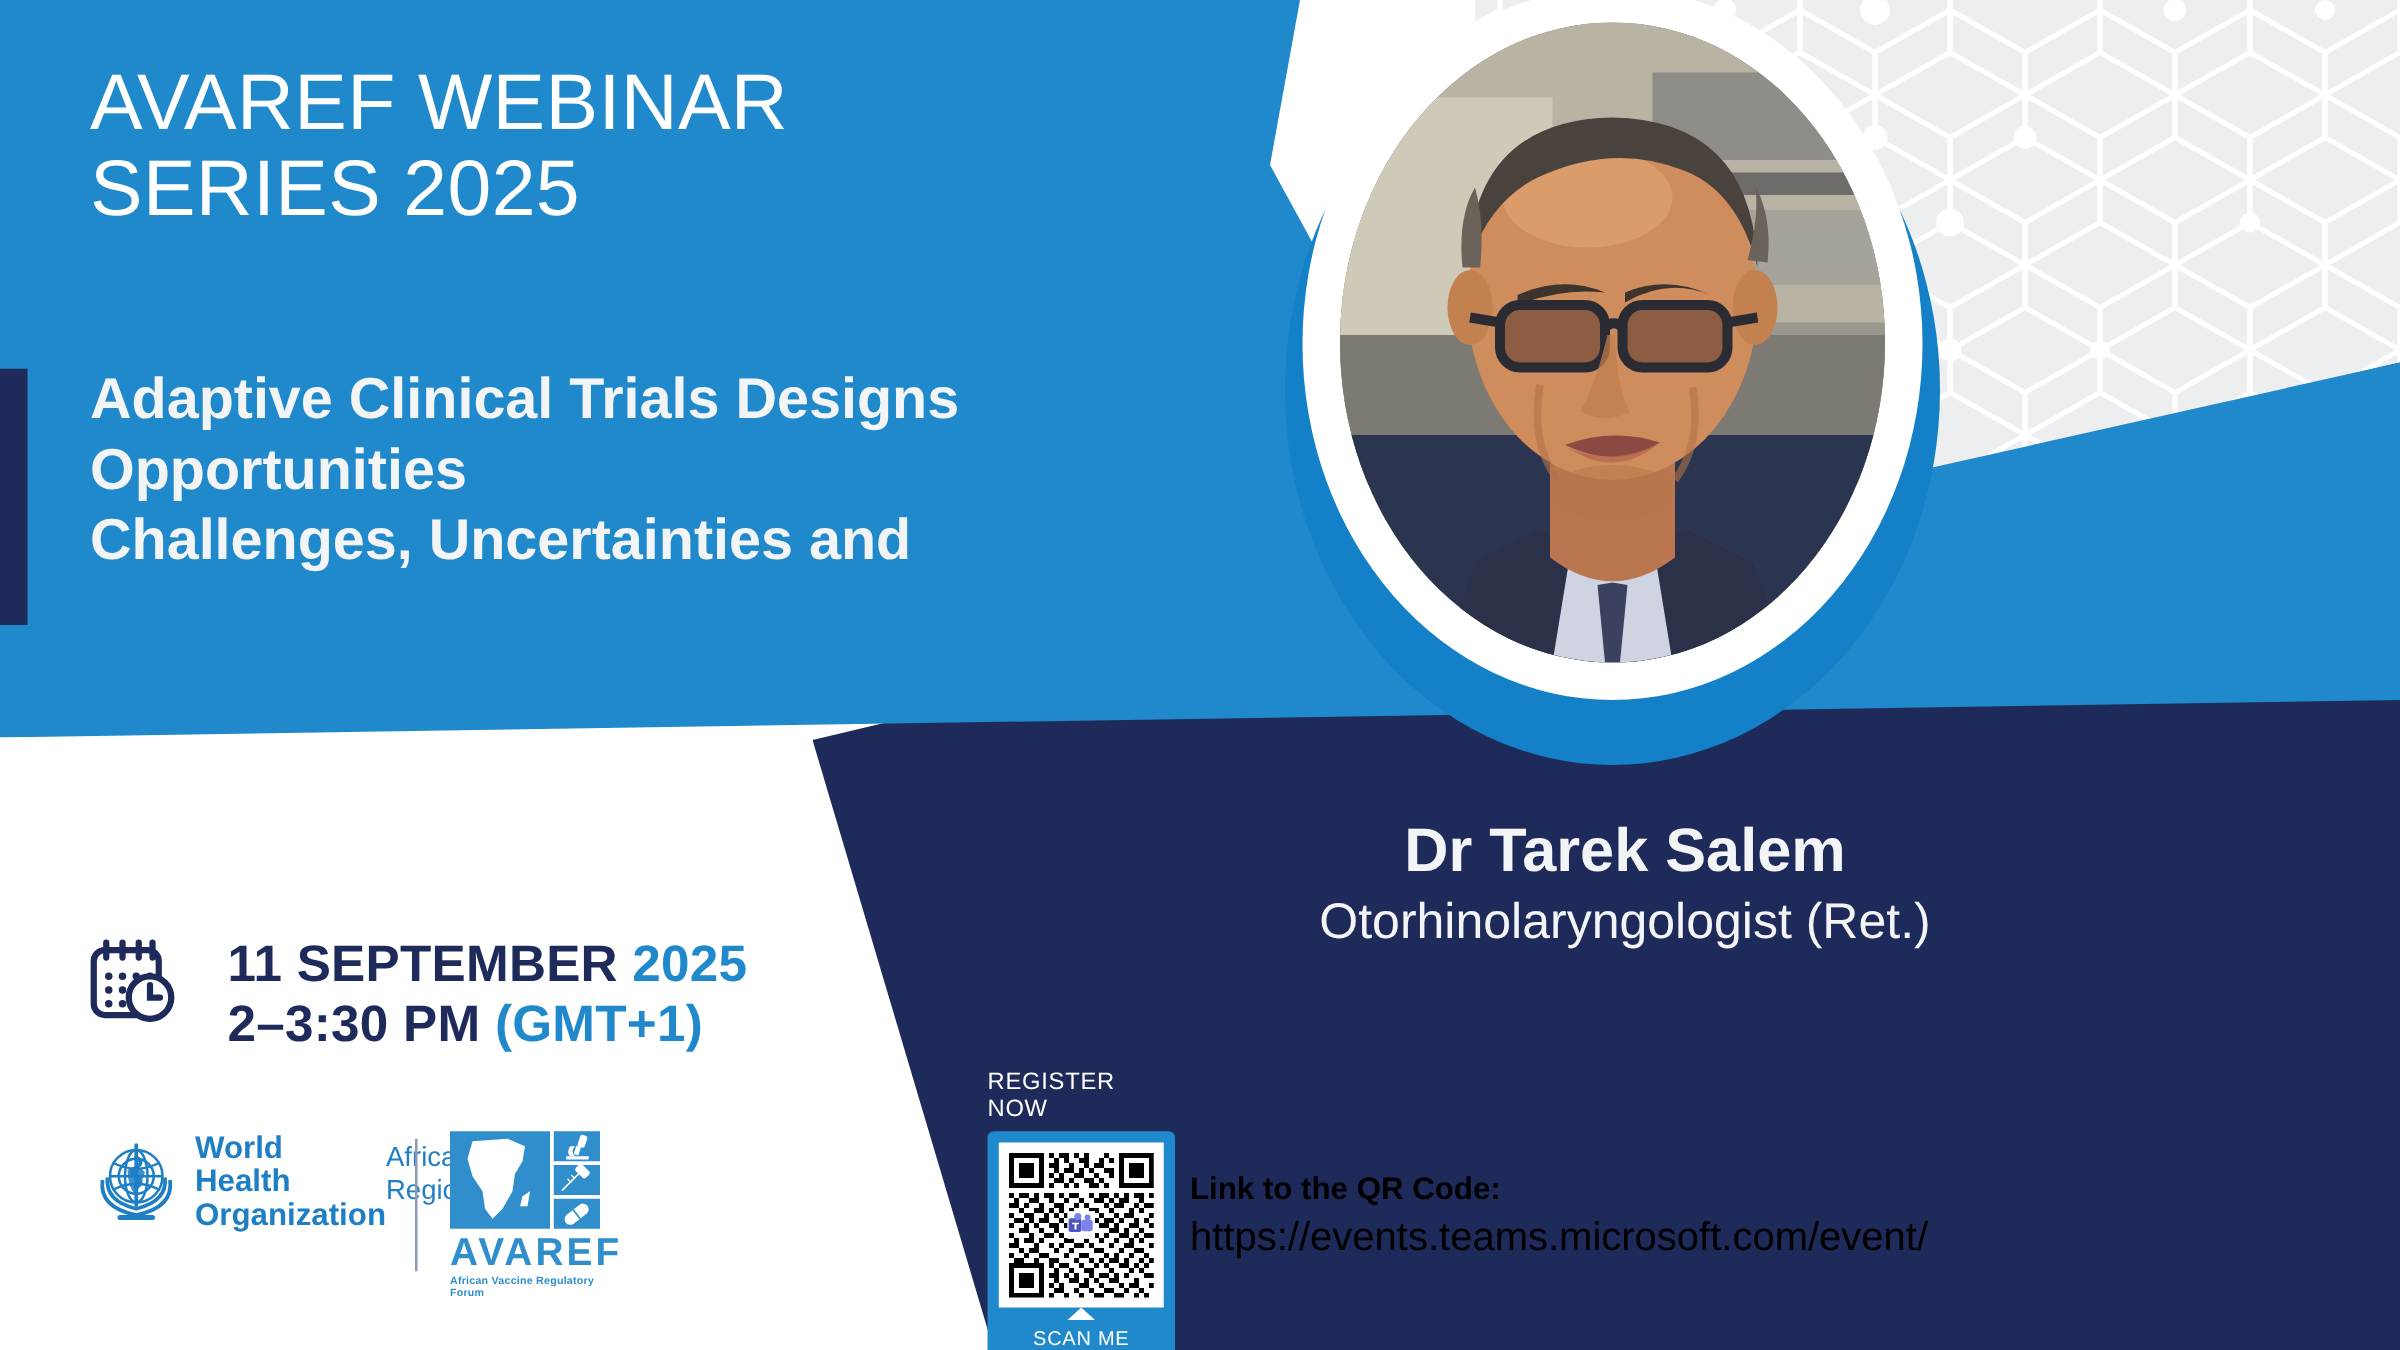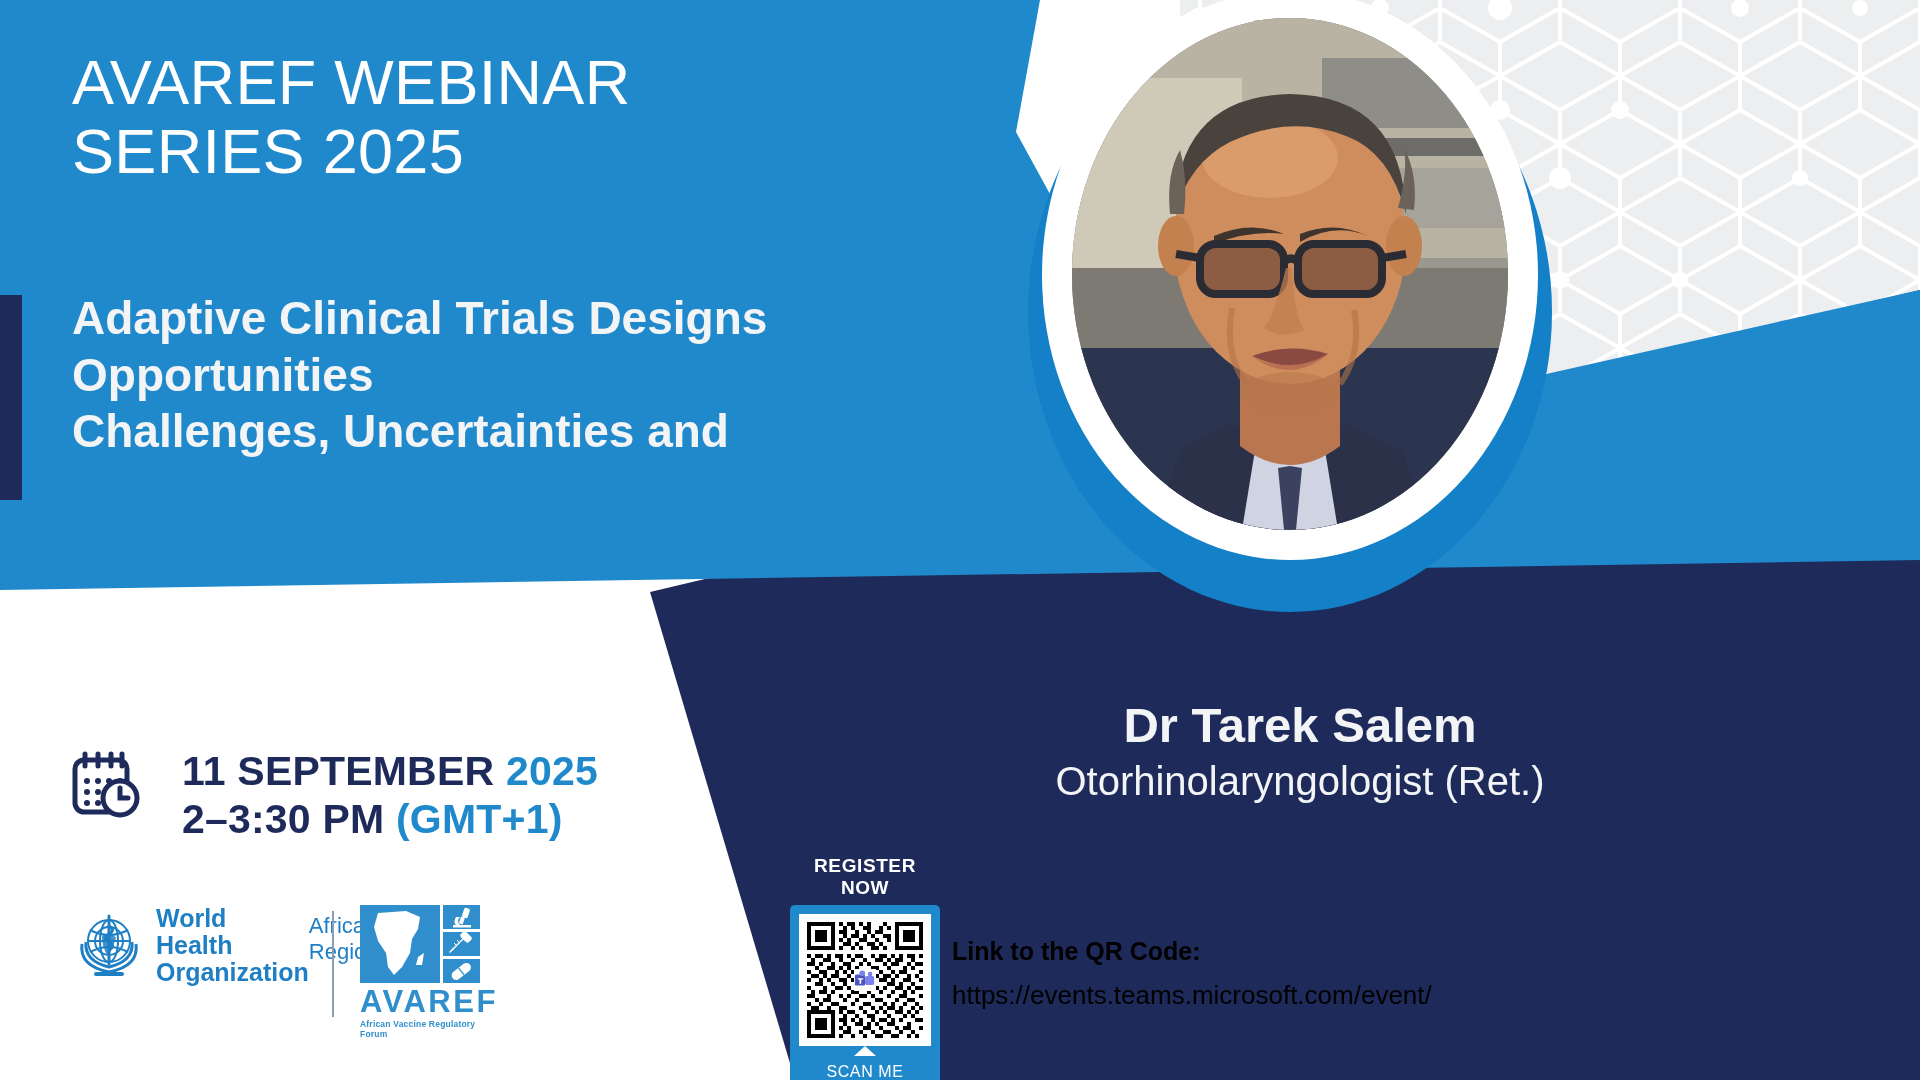--- a/index.html
+++ b/index.html
@@ -65,40 +65,40 @@
   .av-grid{display:flex;gap:3px;}
   .av-map{width:80px;height:78px;background:#2f8ecb;position:relative;}
   .av-map svg{display:block;width:100%;height:100%;}
   .av-col{display:flex;flex-direction:column;gap:3px;}
   .av-tile{width:37px;height:24px;background:#2f8ecb;}
   .av-tile svg{display:block;width:100%;height:100%;}
   .av-name{font-weight:bold;font-size:31px;letter-spacing:2.5px;color:#2f8ecb;line-height:1;margin-top:3px;}
   .av-sub{font-size:8.5px;font-weight:bold;color:#2f8ecb;letter-spacing:.2px;margin-top:2px;}
 
   
-  .speaker{position:absolute;left:950px;top:655px;width:700px;text-align:center;color:#f2f4f6;margin-top:44px;}
+  .speaker{position:absolute;left:950px;top:655px;width:700px;text-align:center;color:#f2f4f6;}
   .sp-name{font-size:49px;font-weight:bold;line-height:1.08;}
   .sp-role{font-size:40px;line-height:1.17;margin-top:6px;}
   .sp-role span{display:block;}
 
   
   .qr-block{position:absolute;left:790px;top:855px;width:150px;}
-  .qr-label{text-align:center;color:#ffffff;font-weight:bold;font-size:19px;letter-spacing:.6px;}
+  .qr-label{color:#ffffff;font-weight:normal;font-size:19px;letter-spacing:.6px;}
   .qr-card{margin-top:6px;width:150px;background:#2089cc;border-radius:5px;padding:9px 9px 0 9px;box-sizing:border-box;}
   .qr-white{position:relative;background:#ffffff;padding:8px;box-sizing:border-box;}
   .qr-white svg{display:block;width:100%;height:auto;}
   .qr-teams{position:absolute;left:50%;top:50%;transform:translate(-50%,-50%);width:22px;height:22px;background:#fff;}
   .qr-teams svg{width:100%;height:100%;}
   .qr-notch{width:0;height:0;margin:0 auto;border-left:11px solid transparent;border-right:11px solid transparent;border-bottom:10px solid #ffffff;}
   .qr-scan{text-align:center;color:#ffffff;font-size:16px;padding:7px 0 10px 0;letter-spacing:.6px;}
 
   
   .link-block{position:absolute;left:952px;top:936px;color:#000000;}
   .link-title{font-weight:bold;font-size:25px;line-height:1.2;}
-  .link-url{font-size:26px;line-height:1.35;margin-top:12px;}
+  .link-url{font-size:32px;line-height:1.35;margin-top:2px;}
   .link-url span{display:block;}
 </style>
 </head>
 <body>
 
 <div id="poster">
 
   <div class="hexbg">
     <svg viewBox="0 0 740 660" preserveAspectRatio="none" aria-hidden="true">
       <defs>

